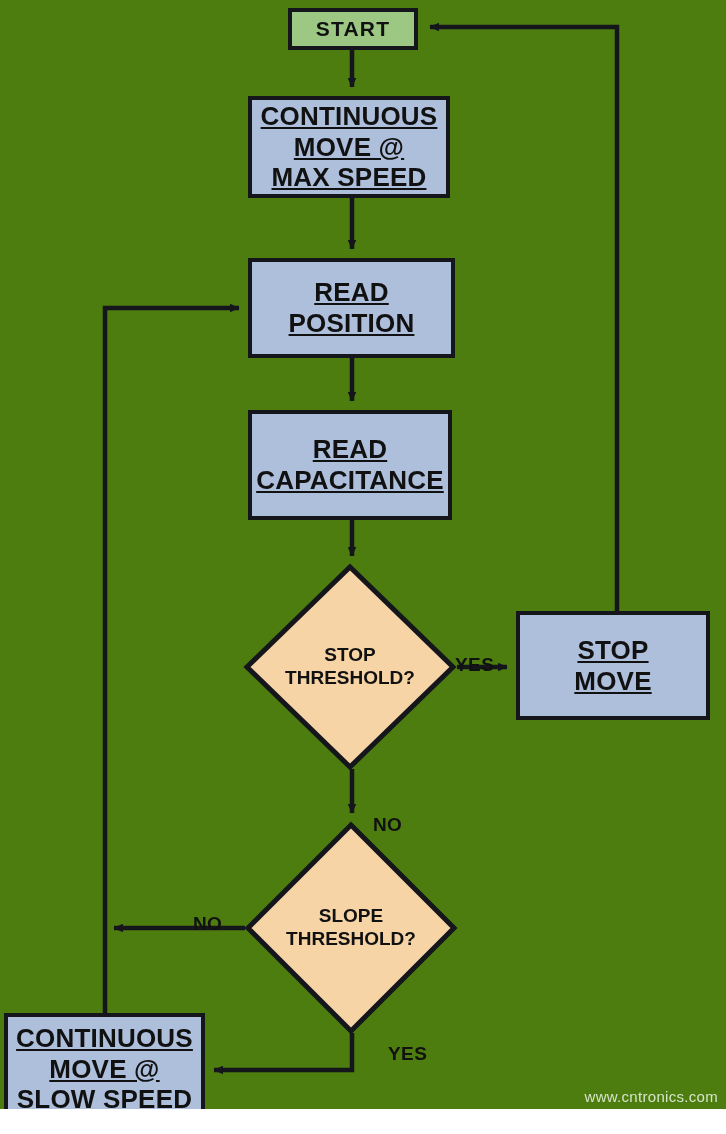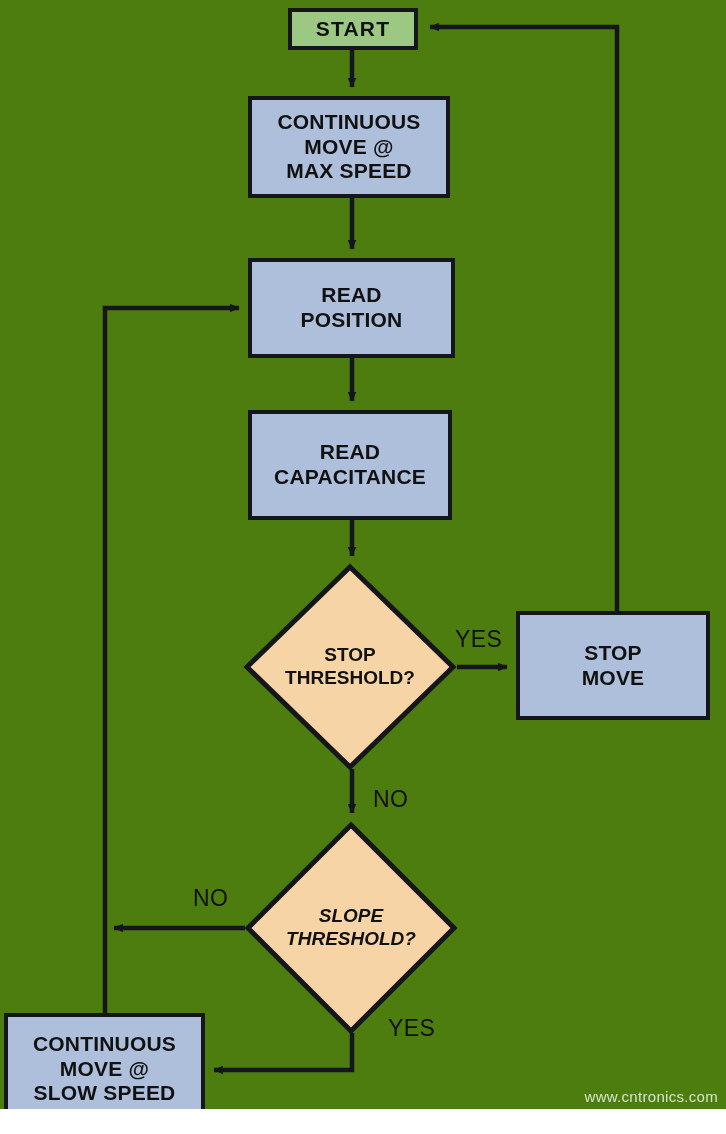--- a/index.html
+++ b/index.html
@@ -27,21 +27,22 @@
     text-align: center;
     color: #111111;
     font-weight: bold;
     letter-spacing: 0.2px;
     line-height: 1.18;
     z-index: 3;
   }
   .proc {
     border: 4px solid #14161c;
     background: #aebfdc;
-    font-size: 21px;
+    font-size: 26px;
+    text-decoration: underline;
   }
   .terminal {
     border: 4px solid #14161c;
     background: #9cc884;
     font-size: 21px;
     letter-spacing: 1.2px;
   }
   .decision-wrap {
     position: absolute;
     z-index: 3;
@@ -63,26 +64,27 @@
     justify-content: center;
     text-align: center;
     font-size: 19px;
     font-weight: bold;
     color: #111111;
     line-height: 1.2;
     pointer-events: none;
   }
   .edge-label {
     position: absolute;
-    font-size: 23px;
-    font-weight: normal;
+    font-size: 19px;
+    font-weight: bold;
     color: #111111;
     letter-spacing: 0.4px;
     z-index: 4;
     white-space: nowrap;
+    margin-top: 28px;
   }
   #edges {
     position: absolute;
     left: 0;
     top: 0;
     width: 726px;
     height: 1134px;
     z-index: 1;
   }
   .watermark {
@@ -149,21 +151,21 @@
     <svg width="212" height="206" viewBox="0 0 212 206" xmlns="http://www.w3.org/2000/svg">
       <polygon points="106,3 209,103 106,203 3,103" fill="#f6d4a6" stroke="#14161c" stroke-width="5" stroke-linejoin="miter"></polygon>
     </svg>
     <div class="decision-label">STOP<br>THRESHOLD?</div>
   </div>
 
   <div class="node proc" style="left:516px; top:611px; width:194px; height:109px;">
     <span>STOP<br>MOVE</span>
   </div>
 
-  <div class="decision-wrap" style="left:245px; top:822px; width:212px; height:212px;font-style:italic;">
+  <div class="decision-wrap" style="left:245px; top:822px; width:212px; height:212px;">
     <svg width="212" height="212" viewBox="0 0 212 212" xmlns="http://www.w3.org/2000/svg">
       <polygon points="106,3 209,106 106,209 3,106" fill="#f6d4a6" stroke="#14161c" stroke-width="5" stroke-linejoin="miter"></polygon>
     </svg>
     <div class="decision-label">SLOPE<br>THRESHOLD?</div>
   </div>
 
   <div class="node proc" style="left:4px; top:1013px; width:201px; height:112px;">
     <span>CONTINUOUS<br>MOVE @<br>SLOW SPEED</span>
   </div>
 

